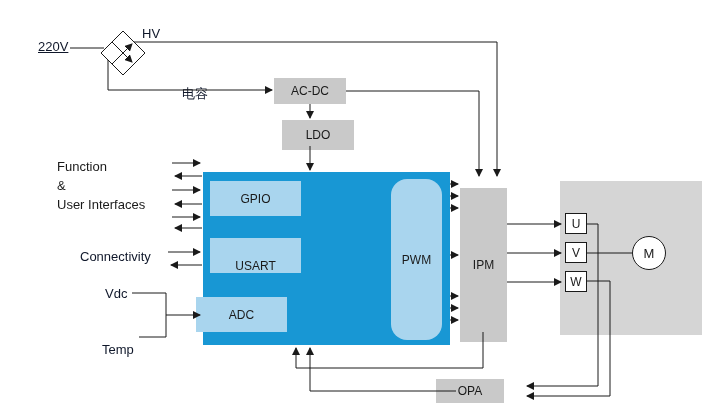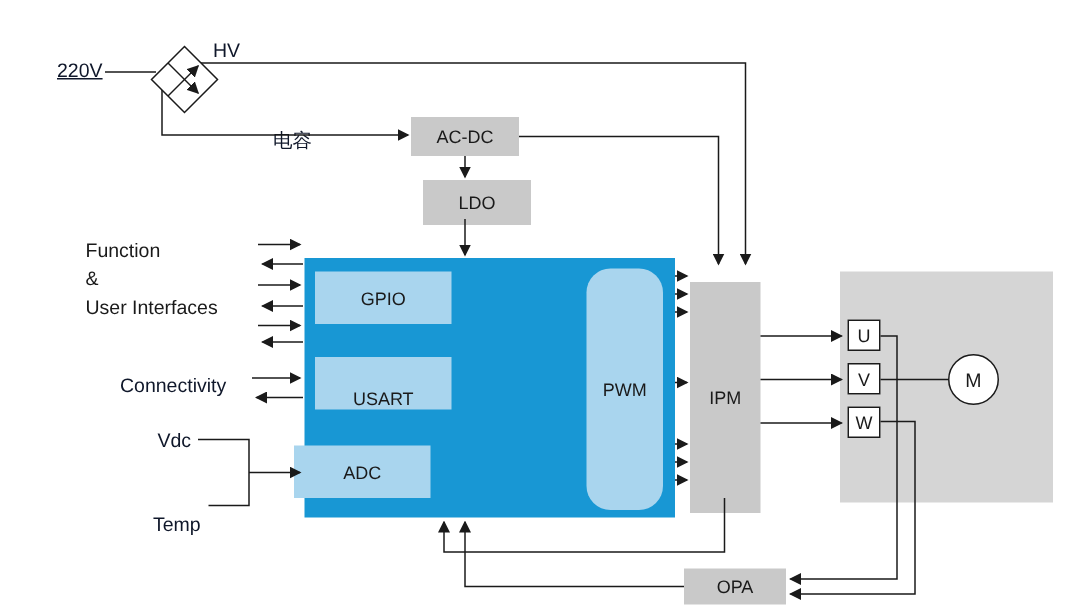--- a/index.html
+++ b/index.html
@@ -81,21 +81,21 @@
     <span>V</span>
   </div>
   <div class="block whitebox" style="left:565px; top:271px; width:22px; height:21px;">
     <span>W</span>
   </div>
 
   <div class="block whitebox" style="left:632px; top:236px; width:34px; height:34px; border-radius:50%; font-size:13px;">
     <span>M</span>
   </div>
 
-  <div class="block gray" style="left:456px; top:379px; width:68px; height:24px;">
+  <div class="block gray" style="left:436px; top:379px; width:68px; height:24px;">
     <span>OPA</span>
   </div>
 
   <div class="label" style="left:38px; top:39px;text-decoration:underline;">220V</div>
 
   <div class="label" style="left:142px; top:26px;">HV</div>
 
   <div class="label" style="left:182px; top:64px;margin-top:21px;">电容</div>
 
   <div class="fn-label">

